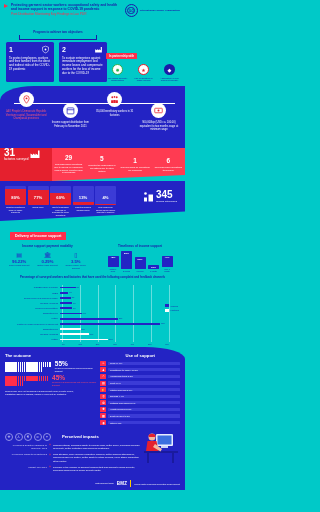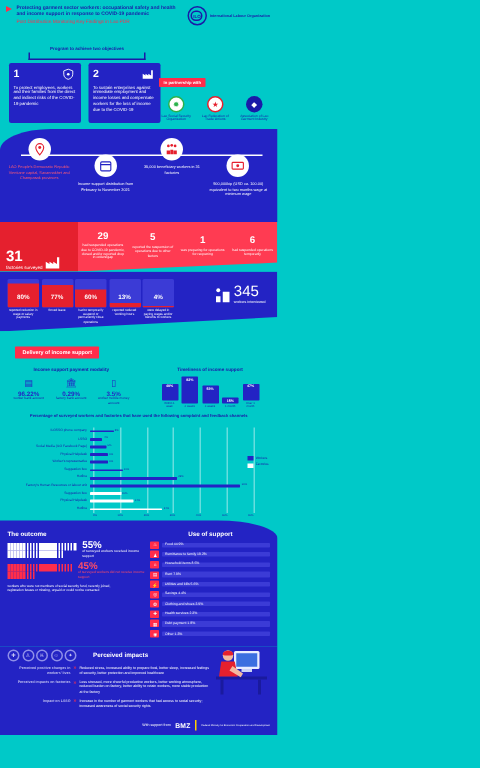--- a/index.html
+++ b/index.html
@@ -56,21 +56,21 @@
   .jnode { width: 41px; text-align: center; }
   .jcirc { width: 15px; height: 15px; border-radius: 50%; background: #fff; margin: 0 auto;
     display: flex; align-items: center; justify-content: center; position: relative; z-index: 2; }
   .jlbl { font-size: 2.6px; color: #fff; line-height: 1.35; margin-top: 3px; }
   .jlbl.red { color: #ff5a75; }
   .jn2 { margin-top: 11px; }
   .jn4 { margin-top: 11px; }
 
   
   .fact { position: relative; height: 33px; display: flex; }
-  .f-left { width: 52px; background: #e5202e; display: flex; align-items: flex-end;
+  .f-left { width: 52px; background: #e5202e; display: flex; align-items: flex-start;
     gap: 0; padding: 0 4px; clip-path: polygon(0 0, 100% 0, 100% 100%, 0 100%); }
   .f-num { font-size: 10px; font-weight: bold; color: #fff; line-height: 1; }
   .f-lbl { font-size: 3px; color: #fff; line-height: 1.3; }
   .f-right { flex: 1; background: #ff3b52; display: flex; align-items: center;
     clip-path: polygon(0 0, 100% 0, 100% 82%, 0 100%); }
   .f-cell { flex: 1; text-align: center; padding: 0 2px; }
   .f-cnum { font-size: 6.5px; font-weight: bold; color: #fff; line-height: 1; }
   .f-ctxt { font-size: 2.3px; color: #fff; line-height: 1.3; margin-top: 1.5px; }
 
   
@@ -78,21 +78,21 @@
     clip-path: polygon(0 0, 100% 0, 100% 76%, 0 100%); display: flex; align-items: center; }
   .pct-row { display: flex; gap: 1.5px; padding-left: 5px; }
   .pct-col { width: 21px; }
   .pct-bar { height: 19px; background: #3b3bd6; border-radius: 1px;
     display: flex; align-items: flex-end; justify-content: center; position: relative; overflow: hidden; }
   .pct-fill { position: absolute; left: 0; right: 0; bottom: 0; background: #e5202e; }
   .pct-val { position: relative; z-index: 2; font-size: 4.2px; font-weight: bold; color: #fff;
     width: 100%; text-align: center; margin-bottom: 5px; }
   .pct-lbl { font-size: 2.1px; color: #fff; line-height: 1.25; text-align: center; margin-top: 1.5px; }
   .w345 { position: absolute; right: 8px; top: 9px; display: flex; align-items: center; gap: 2px; }
-  .w345 .n { font-size: 10px; font-weight: normal; color: #fff; line-height: 1; }
+  .w345 .n { font-size: 10px; font-weight: bold; color: #fff; line-height: 1; }
   .w345 .l { font-size: 2.4px; color: #fff; line-height: 1.3; }
 
   
   .deliv { background: #00c9c8; padding: 2px 0 3px; position: relative; }
   .d-title { background: #ff2d4b; color: #fff; font-size: 3.6px; font-weight: bold;
     display: inline-block; padding: 1.6px 5px; margin-left: 10px; border-radius: .5px; }
   .d-cols { display: flex; margin-top: 2.5px; }
   .d-l { width: 95px; text-align: center; }
   .d-r { width: 90px; text-align: center; }
   .d-sub { font-size: 3.1px; color: #1a1aa8; font-weight: bold; }

